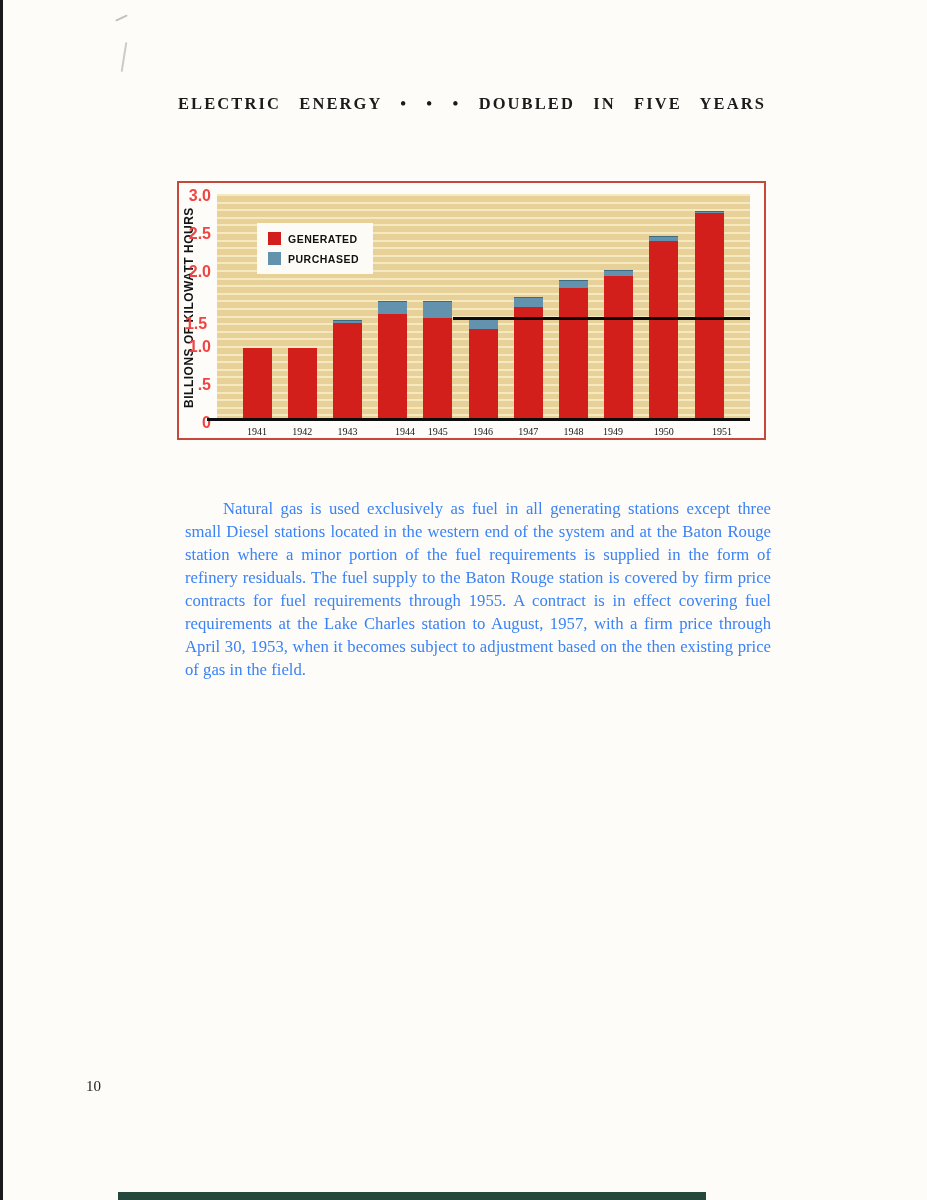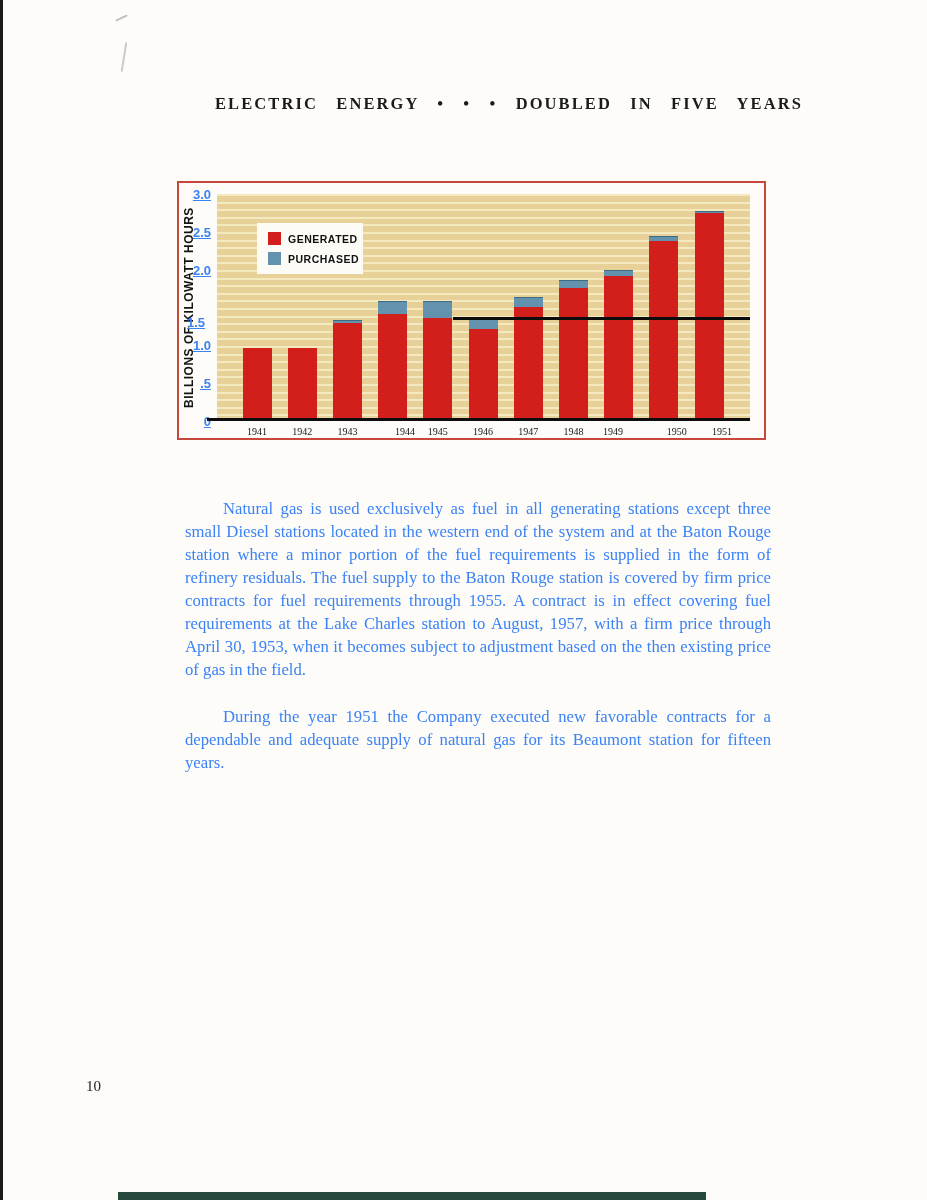--- a/index.html
+++ b/index.html
@@ -9,47 +9,47 @@
     background:#fdfcf8; overflow:hidden;
     font-family:"Liberation Serif", serif;
   }
   .left-edge { position:absolute; left:0; top:0; width:3px; height:1200px; background:#1a1a1a; }
   .pencil-mark-1 { position:absolute; left:115px; top:17px; width:13px; height:2px; background:#8f8f8f; transform:rotate(-25deg); opacity:.55; border-radius:2px; }
   .pencil-mark-2 { position:absolute; left:123px; top:42px; width:2px; height:30px; background:#9a9a9a; transform:rotate(9deg); opacity:.5; border-radius:2px; }
 
   .doc-title {
     position:absolute; left:178px; top:94px; width:588px;
     font-weight:bold; font-size:16.5px; letter-spacing:2.1px; word-spacing:5px;
-    color:#1b1b1b; text-align:justify;margin-left:37px;
+    color:#1b1b1b; text-align:justify;
   }
   .doc-title:after { content:""; display:inline-block; width:100%; }
 
   
   .chart-frame {
     position:absolute; left:177px; top:181px; width:589px; height:259px;
     border:2px solid #c7483a; background:#fdfcf8;
   }
   .plot-area {
     position:absolute; left:38px; top:11px; width:533px; height:227px;
     background:repeating-linear-gradient(to bottom, #f5e9c0 0px, #f5e9c0 2px, #e8d199 2px, #e8d199 7.6px);
   }
   .axis-x { position:absolute; left:28px; top:235px; width:543px; height:3px; background:#0d0d0d; z-index:6; }
   .ytick {
     position:absolute; left:2px; width:30px; text-align:right;
-    font-family:"Liberation Sans", sans-serif; font-weight:bold; font-size:13px; color:#3b82f6;text-decoration:underline;
+    font-family:"Liberation Sans", sans-serif; font-weight:bold; font-size:16px; color:#ef4444;
   }
   .axis-title {
     position:absolute; left:3px; top:238px; width:227px; height:15px;
     transform:rotate(-90deg); transform-origin:0 0; text-align:center;
     font-family:"Liberation Sans", sans-serif; font-weight:bold; font-size:12px;
     letter-spacing:0.5px; color:#141414; white-space:nowrap;
   }
   .legend {
     position:absolute; left:78px; top:40px; z-index:7;
-    background:#fcfbf6; padding:9px 4px 9px 11px;
+    background:#fcfbf6; padding:9px 14px 9px 11px;
     display:flex; flex-direction:column; gap:7px;
   }
   .legend-item { display:flex; align-items:center; gap:7px; }
   .legend-swatch { width:13px; height:13px; flex:0 0 auto; }
   .legend-label {
     font-family:"Liberation Sans", sans-serif; font-weight:bold; font-size:10.5px;
     letter-spacing:0.5px; color:#111;
   }
   .bar-seg { position:absolute; z-index:3; }
   .ref-line { position:absolute; height:3px; background:#0c0c0c; z-index:5; }
@@ -121,26 +121,25 @@
       <div class="bar-seg" style="left: 334.7px; top: 123.743px; width: 29px; height: 114.257px; background: rgb(210, 31, 27);"></div>
       <div class="xlabel" style="left: 326.2px;">1947</div>
       <div class="bar-seg" style="left: 379.9px; top: 97.26px; width: 29px; height: 7.56667px; background: rgb(98, 146, 174); border-top: 1px solid rgb(62, 106, 130);"></div>
       <div class="bar-seg" style="left: 379.9px; top: 104.827px; width: 29px; height: 133.173px; background: rgb(210, 31, 27);"></div>
       <div class="xlabel" style="left: 371.4px;">1948</div>
       <div class="bar-seg" style="left: 425.1px; top: 87.4233px; width: 29px; height: 6.05333px; background: rgb(98, 146, 174); border-top: 1px solid rgb(62, 106, 130);"></div>
       <div class="bar-seg" style="left: 425.1px; top: 93.4767px; width: 29px; height: 144.523px; background: rgb(210, 31, 27);"></div>
       <div class="xlabel" style="left: 411px;">1949</div>
       <div class="bar-seg" style="left: 470.3px; top: 53.3733px; width: 29px; height: 4.54px; background: rgb(98, 146, 174); border-top: 1px solid rgb(62, 106, 130);"></div>
       <div class="bar-seg" style="left: 470.3px; top: 57.9133px; width: 29px; height: 180.087px; background: rgb(210, 31, 27);"></div>
-      <div class="xlabel" style="left: 461.8px; text-align: right;">1950</div>
+      <div class="xlabel" style="left: 461.8px;">1950</div>
       <div class="bar-seg" style="left: 515.5px; top: 27.6467px; width: 29px; height: 2.27px; background: rgb(98, 146, 174); border-top: 1px solid rgb(62, 106, 130);"></div>
       <div class="bar-seg" style="left: 515.5px; top: 29.9167px; width: 29px; height: 208.083px; background: rgb(210, 31, 27);"></div>
       <div class="xlabel" style="left: 520px; text-align: center;">1951</div>
       <div class="ref-line" style="left: 274.119px; width: 296.881px; top: 134.093px; background: rgb(12, 12, 12);"></div>
     </div>
 
   <p class="body-paragraph para-1">Natural gas is used exclusively as fuel in all generating stations except three small Diesel stations located in the western end of the system and at the Baton Rouge station where a minor portion of the fuel requirements is supplied in the form of refinery residuals. The fuel supply to the Baton Rouge station is covered by firm price contracts for fuel requirements through 1955. A contract is in effect covering fuel requirements at the Lake Charles station to August, 1957, with a firm price through April 30, 1953, when it becomes subject to adjustment based on the then existing price of gas in the field.</p>
-  <p class="body-paragraph para-2">During the year 1951 the Company executed new favorable contracts for a dependable and adequate supply of natural gas for its Beaumont station for fifteen years.</p>
 
   <div class="page-number">10</div>
   <div class="bottom-strip"></div>
 
 </div>
 
 </body></html>

